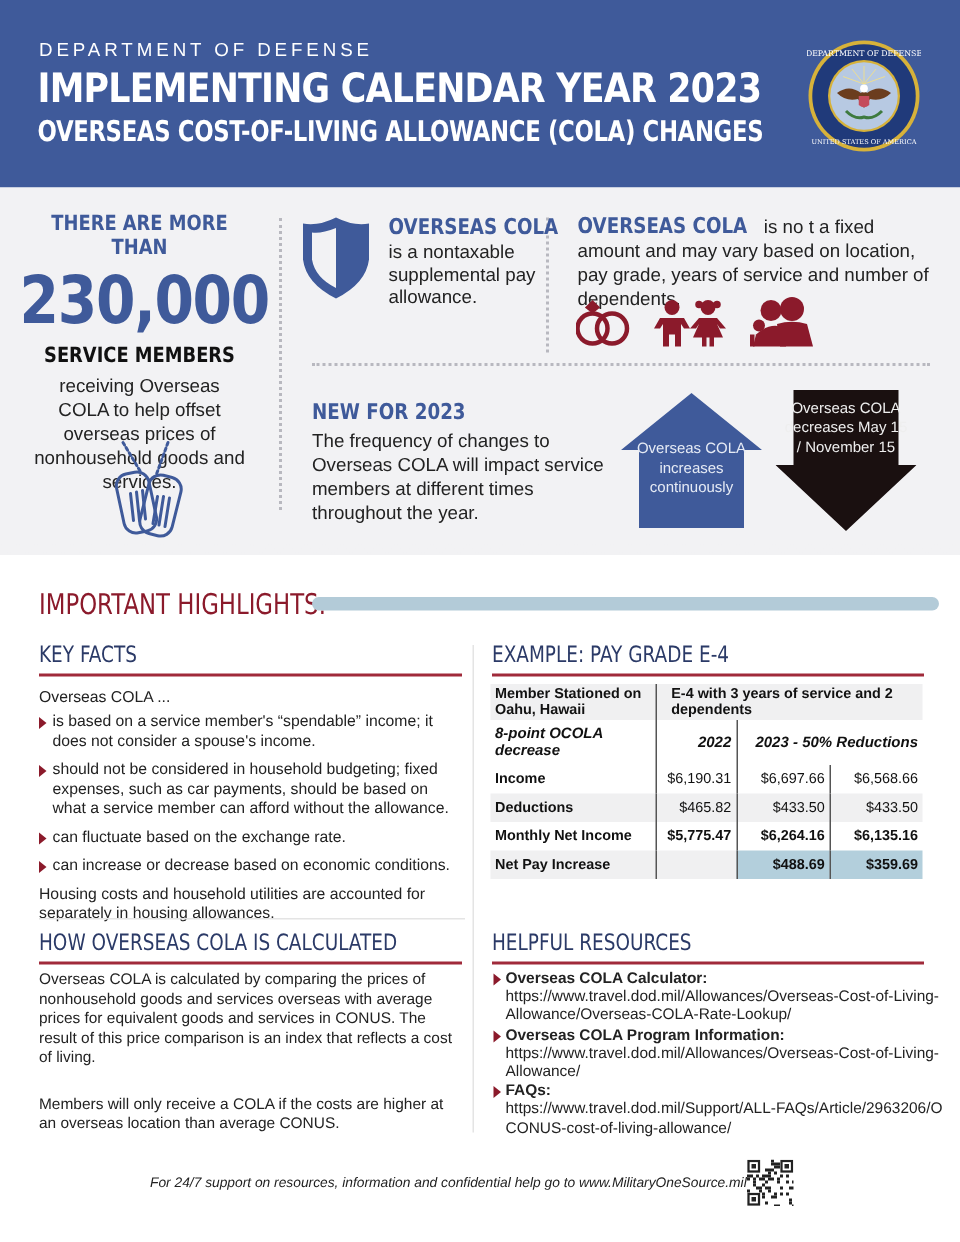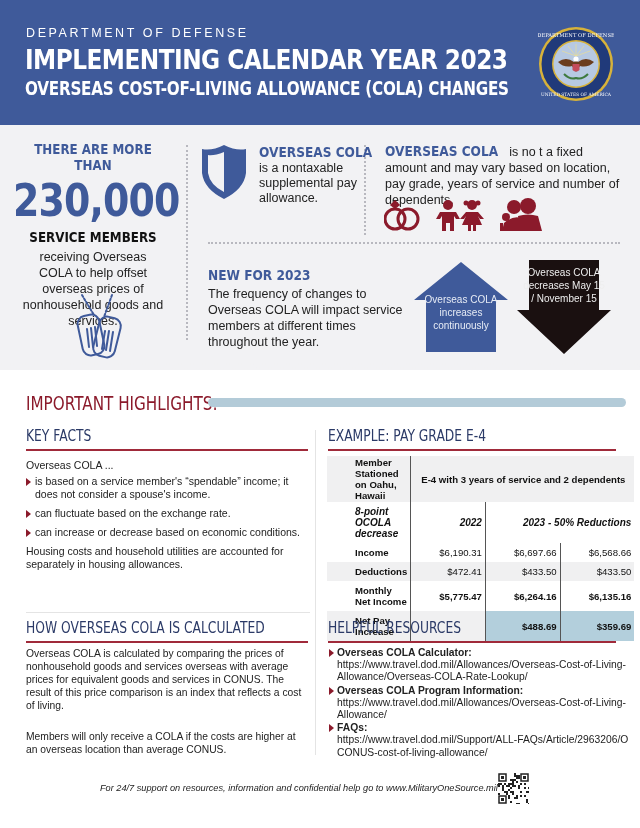--- a/index.html
+++ b/index.html
@@ -55,21 +55,21 @@
   .keyfacts .intro { margin-bottom: 3px; }
   .keyfacts ul { list-style: none; }
   .keyfacts li { position: relative; padding-left: 9px; margin-bottom: 6px; }
   .keyfacts li .tri { position: absolute; left: 0; top: 3px; width: 0; height: 0; border-top: 4px solid transparent; border-bottom: 4px solid transparent; border-left: 5px solid #8b1a2b; }
   .keyfacts .outro { margin-top: 0px; }
   .kf-bottom-rule { position: absolute; left: 26px; top: 612px; width: 284px; border-top: 1px solid #e4e4e4; }
 
   table.pay { position: absolute; left: 327px; top: 456px; width: 288px; border-collapse: collapse; font-size: 9.6px; color: #111; }
   table.pay td { padding: 1px 3px; vertical-align: middle; }
   table.pay .gray td { background: #f0f0f1; }
-  table.pay .b { font-weight: 700; padding-left: 28px; }
+  table.pay .b { font-weight: 700; }
   table.pay .c { text-align: right; margin-top: 21px; }
   table.pay .bl { border-left: 1.5px solid #555; }
   table.pay .bl2 { border-left: 1px solid #555; }
   table.pay .hl { background: #b3cfdc !important; }
   table.pay .small { font-size: 8.8px; line-height: 11px; color: #333; }
   table.pay .bigh { font-size: 10px; font-style: italic; }
 
   .calc { position: absolute; left: 26px; top: 647px; width: 282px; font-size: 10.3px; line-height: 13px; color: #222; }
   .calc p + p { margin-top: 18px; }
 
@@ -197,20 +197,21 @@
 
 <div class="sec-title" style="left:328px; top:427px;">EXAMPLE: PAY GRADE E-4</div>
 <div class="sec-rule" style="left:328px; top:449px; width:288px;"></div>
 
 <div class="vsplit"></div>
 
 <div class="keyfacts">
   <div class="intro">Overseas COLA ...</div>
   <ul>
     <li><span class="tri"></span><span>is based on a service member's “spendable” income; it does not consider a spouse's income.</span></li>
+    <li><span class="tri"></span><span>should not be considered in household budgeting; fixed expenses, such as car payments, should be based on what a service member can afford without the allowance.</span></li>
     <li><span class="tri"></span><span>can fluctuate based on the exchange rate.</span></li>
     <li><span class="tri"></span><span>can increase or decrease based on economic conditions.</span></li>
   </ul>
   <div class="outro">Housing costs and household utilities are accounted for separately in housing allowances.</div>
 </div>
 <div class="kf-bottom-rule"></div>
 
 <table class="pay">
   <tbody>
       <tr class="gray">
@@ -223,21 +224,21 @@
     <td class="b c bl2 bigh" colspan="2">2023 - 50% Reductions</td>
   </tr>
   <tr>
     <td class="b" style="padding-top:4px;padding-bottom:4px;">Income</td>
     <td class="c bl">$6,190.31</td>
     <td class="c bl2">$6,697.66</td>
     <td class="c bl2">$6,568.66</td>
   </tr>
   <tr class="gray">
     <td class="b" style="padding-top:4px;padding-bottom:4px;">Deductions</td>
-    <td class="c bl">$472.41</td>
+    <td class="c bl">$465.82</td>
     <td class="c bl2">$433.50</td>
     <td class="c bl2">$433.50</td>
   </tr>
   <tr>
     <td class="b" style="padding-top:4px;padding-bottom:4px;">Monthly Net Income</td>
     <td class="c b bl">$5,775.47</td>
     <td class="c b bl2">$6,264.16</td>
     <td class="c b bl2">$6,135.16</td>
   </tr>
   <tr class="gray">

